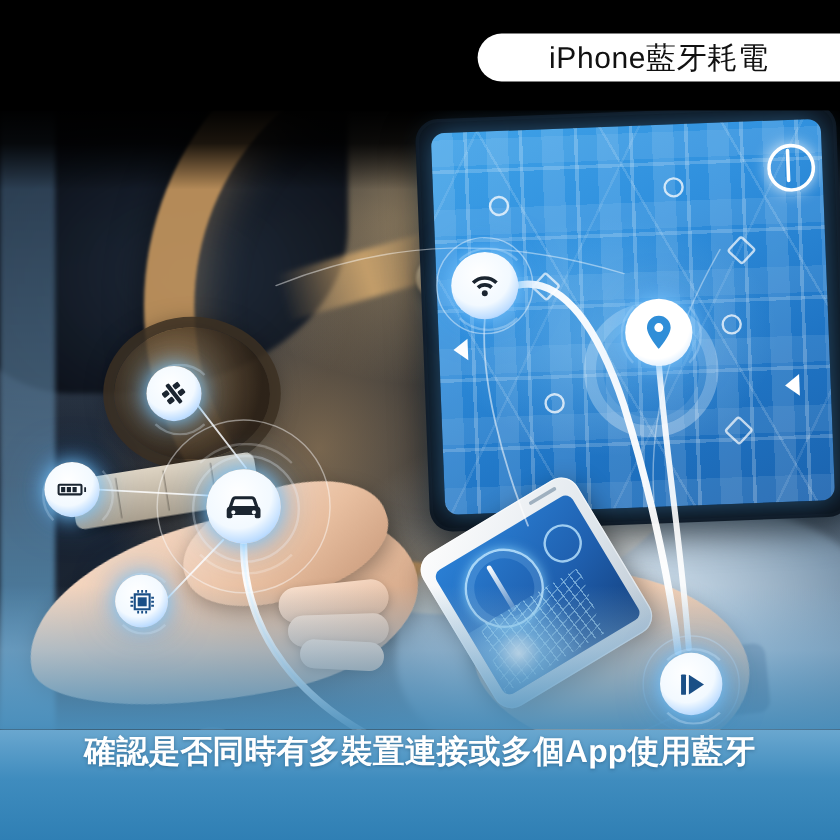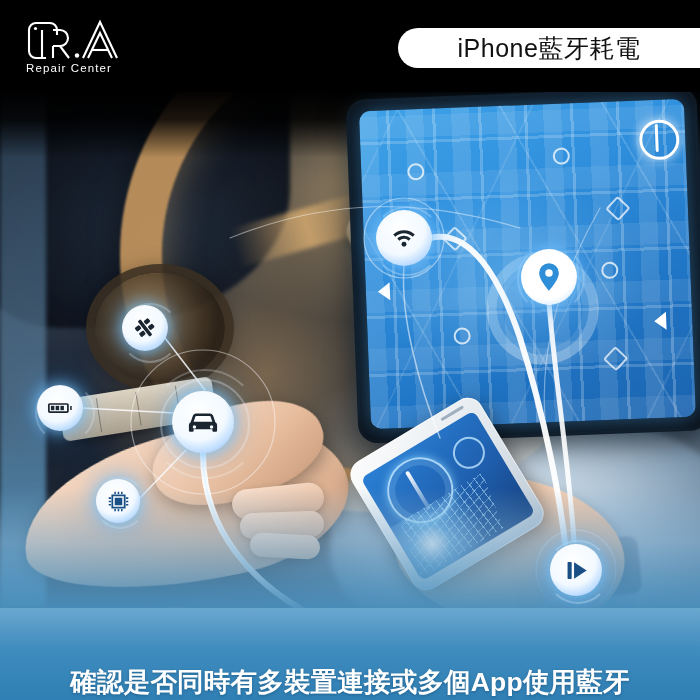--- a/index.html
+++ b/index.html
@@ -152,21 +152,21 @@
   #header{position:absolute;left:0;top:0;width:700px;height:92px;background:#000;z-index:40;}
   .logo{position:absolute;left:22px;top:16px;width:130px;height:62px;}
   .logo .lab{position:absolute;left:4px;top:46px;color:#fff;font-size:11.5px;letter-spacing:1.1px;}
   .badge{position:absolute;left:398px;top:28px;width:330px;height:40px;border-radius:20px;background:#fff;
      display:flex;align-items:center;justify-content:center;}
   .badge span{color:#111;font-size:25px;letter-spacing:.5px;padding-right:28px;white-space:nowrap;}
 
   
   #footer{position:absolute;left:0;bottom:0;width:700px;height:92px;z-index:40;
      background:linear-gradient(180deg,#6aa7cf 0%,#3f8cbe 45%,#2f7fb4 100%);
-     display:flex;align-items:flex-end;justify-content:center;}
+     display:flex;align-items:flex-start;justify-content:center;}
   #footer span{color:#fff;font-size:26.5px;font-weight:bold;letter-spacing:.2px;white-space:nowrap;
      text-shadow:0 1px 3px rgba(0,40,70,.35);}
 </style>
 </head>
 <body>
 
 <div id="stage">
 
   <div id="scene">
     <div class="sc-base"></div>
@@ -313,38 +313,20 @@
     <div class="bub bub-blue" style="left:550px;top:456px;width:52px;height:52px">
       <svg width="29" height="29" viewBox="0 0 24 24">
         <rect x="4.6" y="5" width="3.4" height="14" rx="0.6"></rect>
         <path d="M10 5.2 20.4 12 10 18.8z"></path>
       </svg>
     </div>
 
   </div>
 
   <div id="header">
-    <div class="logo">
-      <svg width="120" height="46" viewBox="0 0 120 46">
-        <g fill="none" stroke="#ffffff" stroke-width="2.1">
-          <path d="M7 14 a7 7 0 0 1 7-7 h14 a7 7 0 0 1 7 7 v5"></path>
-          <path d="M7 14 v21 a7 7 0 0 0 7 7 h10"></path>
-          <circle cx="13.5" cy="12.5" r="1.6" fill="#ffffff" stroke="none"></circle>
-          <path d="M20 14 v28"></path>
-          <path d="M31 14 h7 a8 8 0 0 1 0 16 h-7"></path>
-          <path d="M31 30 v12"></path>
-          <path d="M38 30 l9 12"></path>
-          <circle cx="55" cy="39.5" r="2.2" fill="#ffffff" stroke="none"></circle>
-          <path d="M61 42 L78 6 L95 42"></path>
-          <path d="M66 42 L78 17 L90 42"></path>
-          <path d="M70 34 h16"></path>
-        </g>
-      </svg>
-      <div class="lab">Repair Center</div>
-    </div>
 
     <div class="badge">
       <span>iPhone藍牙耗電</span>
     </div>
   </div>
 
   <div id="footer">
     <span>確認是否同時有多裝置連接或多個App使用藍牙</span>
   </div>
 

